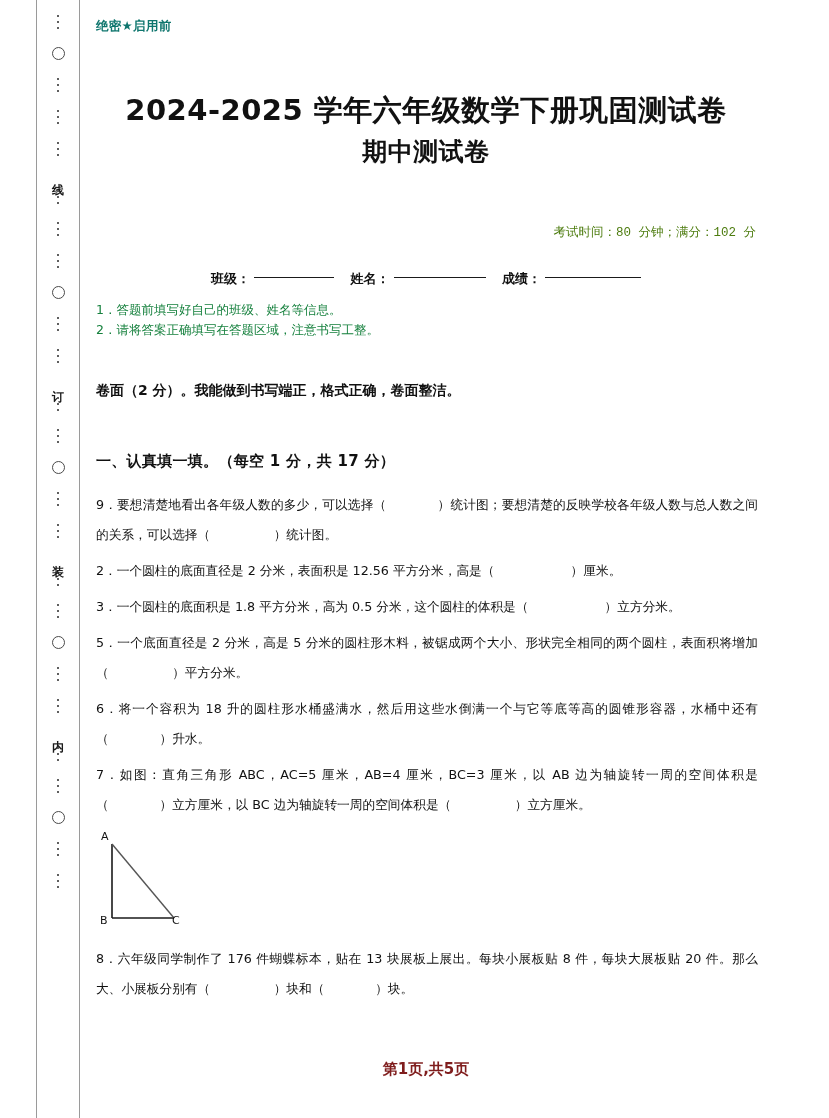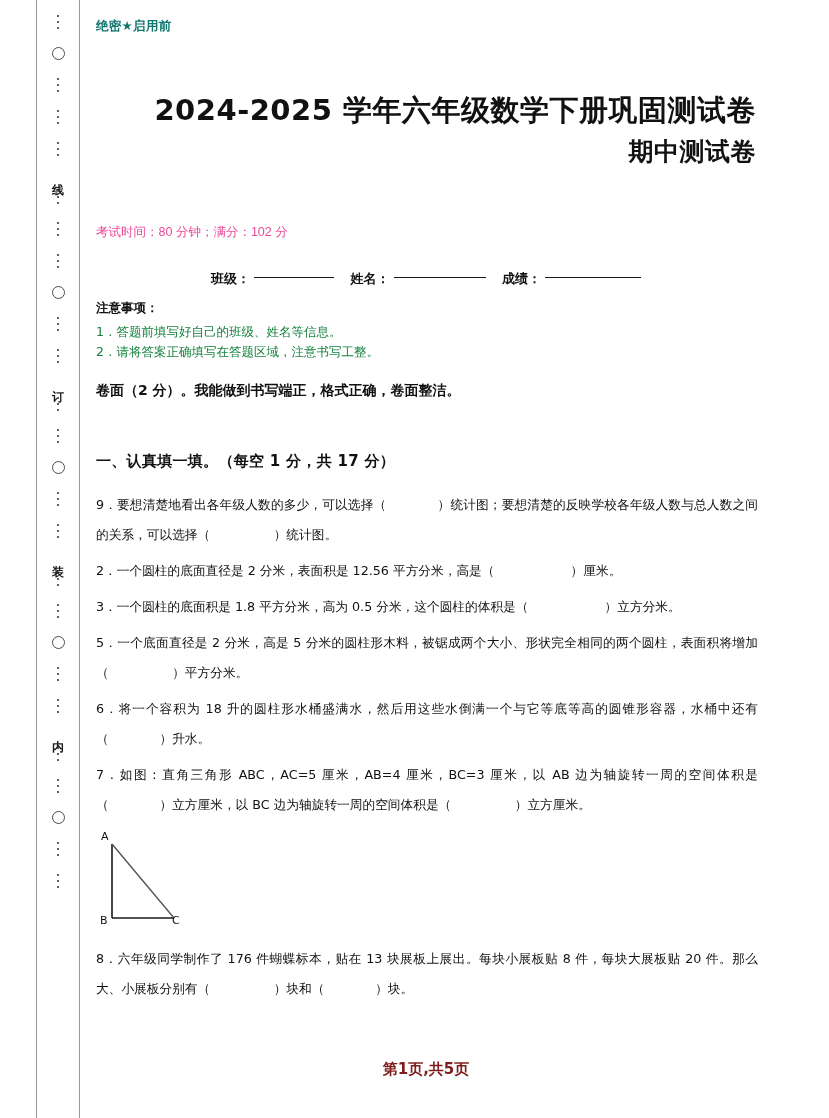--- a/index.html
+++ b/index.html
@@ -99,21 +99,21 @@
     letter-spacing: 0.3px;
     color: #0f766e;
     font-family: "DejaVu Sans", sans-serif;
   }
 
   #doc-title {
     position: absolute;
     left: 0px;
     top: 88px;
     width: 660px;
-    text-align: right;
+    text-align: center;
     font-family: "DejaVu Sans", sans-serif;
   }
   #doc-title .title-line-1 {
     font-size: 29px;
     font-weight: bold;
     letter-spacing: 0.5px;
     line-height: 44px;
     white-space: nowrap;
   }
   #doc-title .title-line-2 {
@@ -121,24 +121,24 @@
     font-weight: bold;
     line-height: 40px;
     letter-spacing: 0.5px;
   }
 
   #exam-meta {
     position: absolute;
     left: 0px;
     top: 224px;
     width: 660px;
-    text-align: left;
+    text-align: right;
     font-size: 12.5px;
-    color: #ec4899;
-    font-family: Liberation Sans, sans-serif;
+    color: #4d7c0f;
+    font-family: Liberation Mono, monospace;
   }
 
   #student-fields {
     position: absolute;
     left: 0px;
     top: 266px;
     width: 660px;
     text-align: center;
     font-size: 13px;
     font-weight: bold;
@@ -380,21 +380,20 @@
 
   <div id="exam-meta">考试时间：80 分钟；满分：102 分</div>
 
   <div id="student-fields">
     <span class="field"><span>班级：</span><span class="blank-line bl-80"></span></span>
     <span class="field"><span>姓名：</span><span class="blank-line bl-92"></span></span>
     <span class="field"><span>成绩：</span><span class="blank-line bl-96"></span></span>
   </div>
 
   <div id="notes-block">
-    <div id="notes-title">注意事项：</div>
     <div class="note-item">1．答题前填写好自己的班级、姓名等信息。</div>
     <div class="note-item">2．请将答案正确填写在答题区域，注意书写工整。</div>
   </div>
 
   <div id="cover-score">卷面（2 分）。我能做到书写端正，格式正确，卷面整洁。</div>
 
   <div id="section-one-heading">一、认真填一填。（每空 1 分，共 17 分）</div>
 
   <div id="questions">
     <div class="question">9．要想清楚地看出各年级人数的多少，可以选择（　　　　）统计图；要想清楚的反映学校各年级人数与总人数之间的关系，可以选择（　　　　　）统计图。</div>

